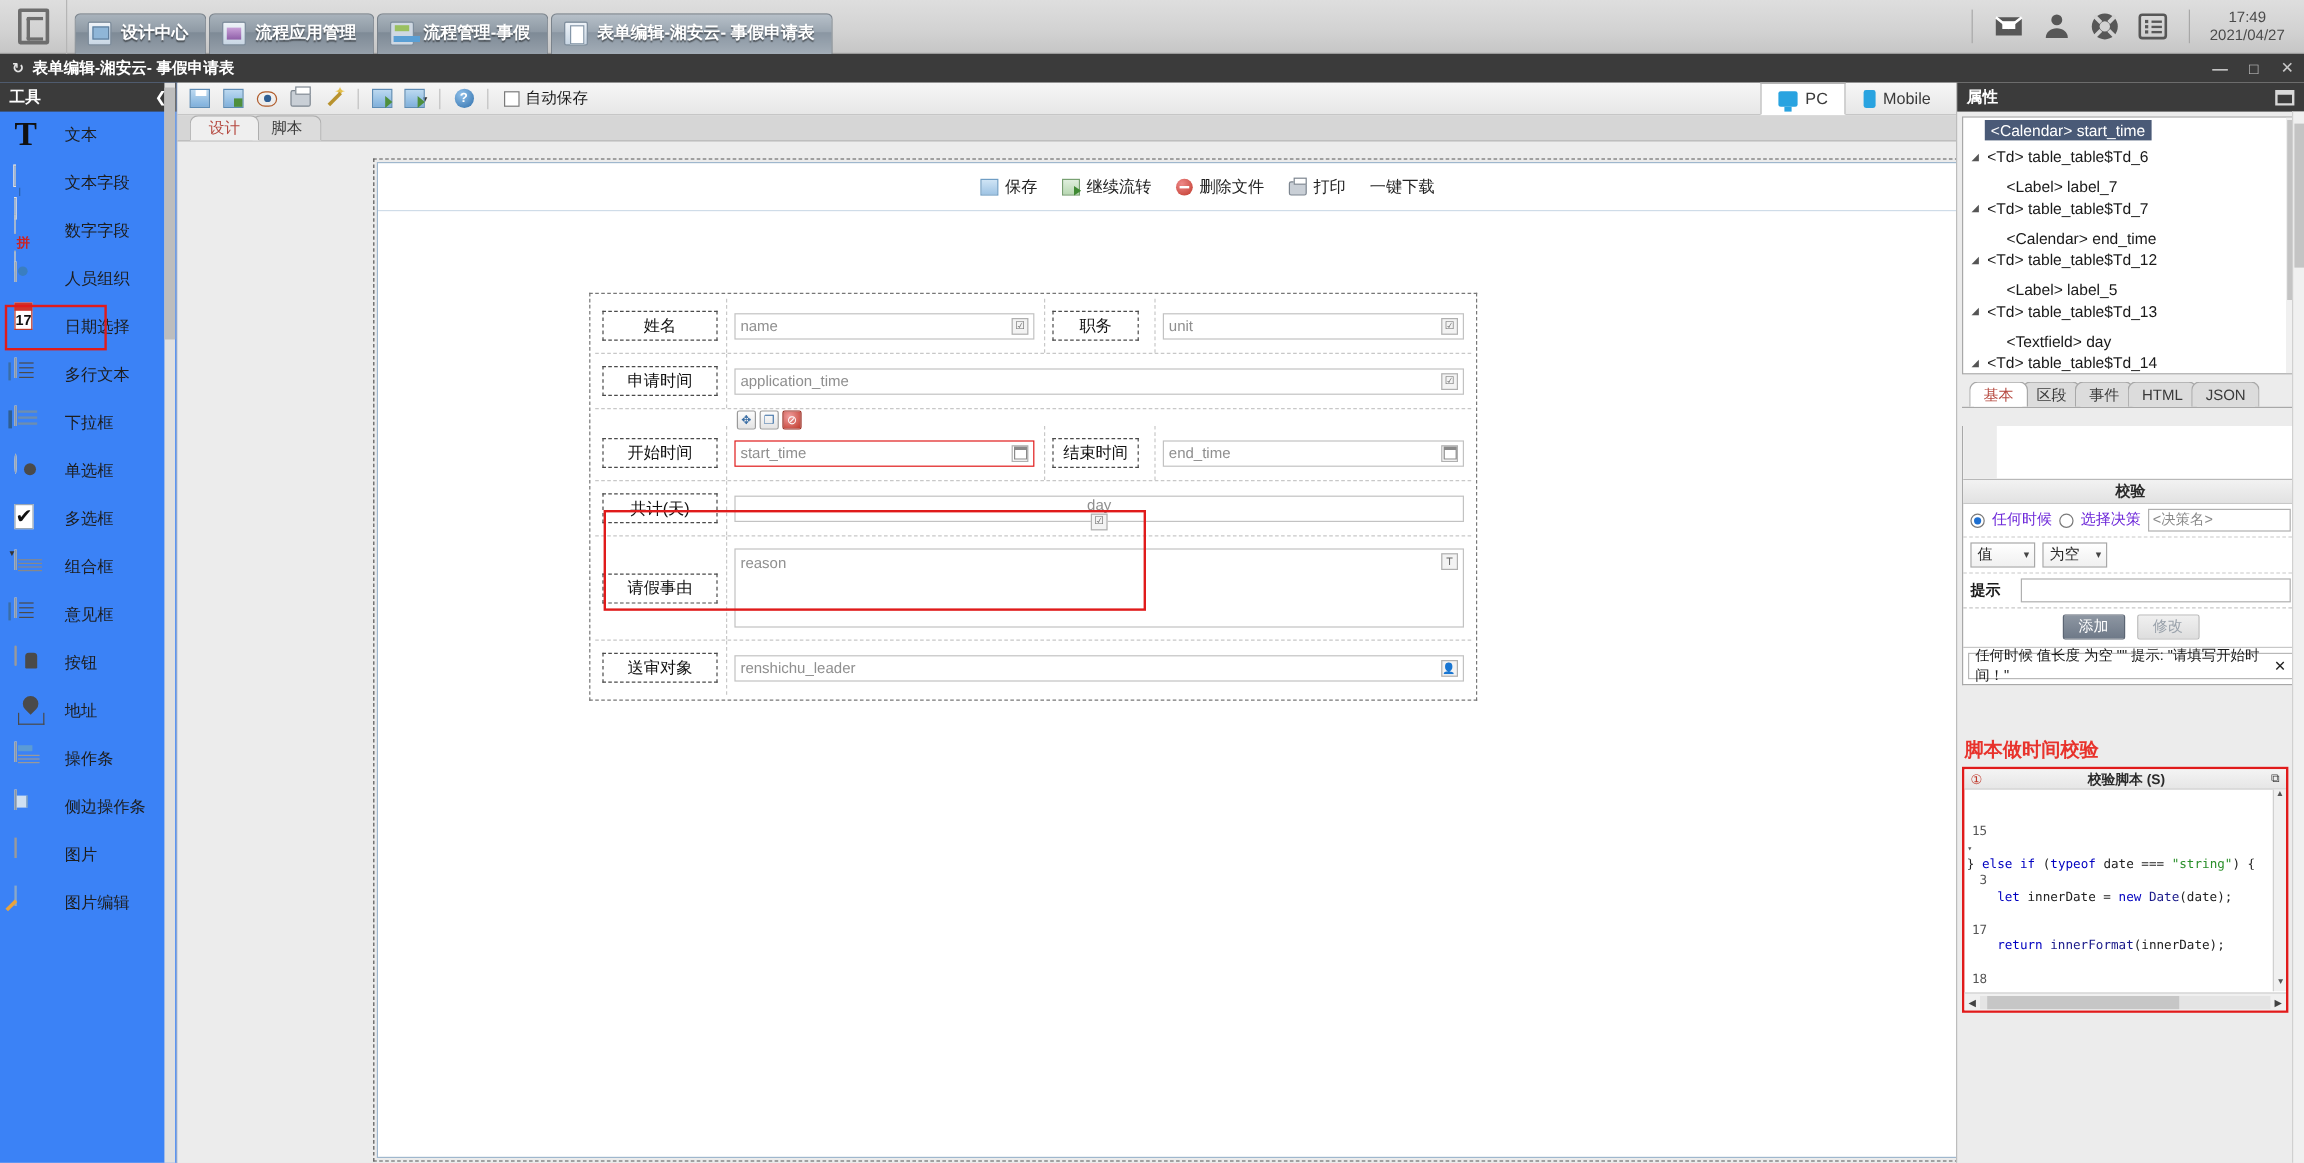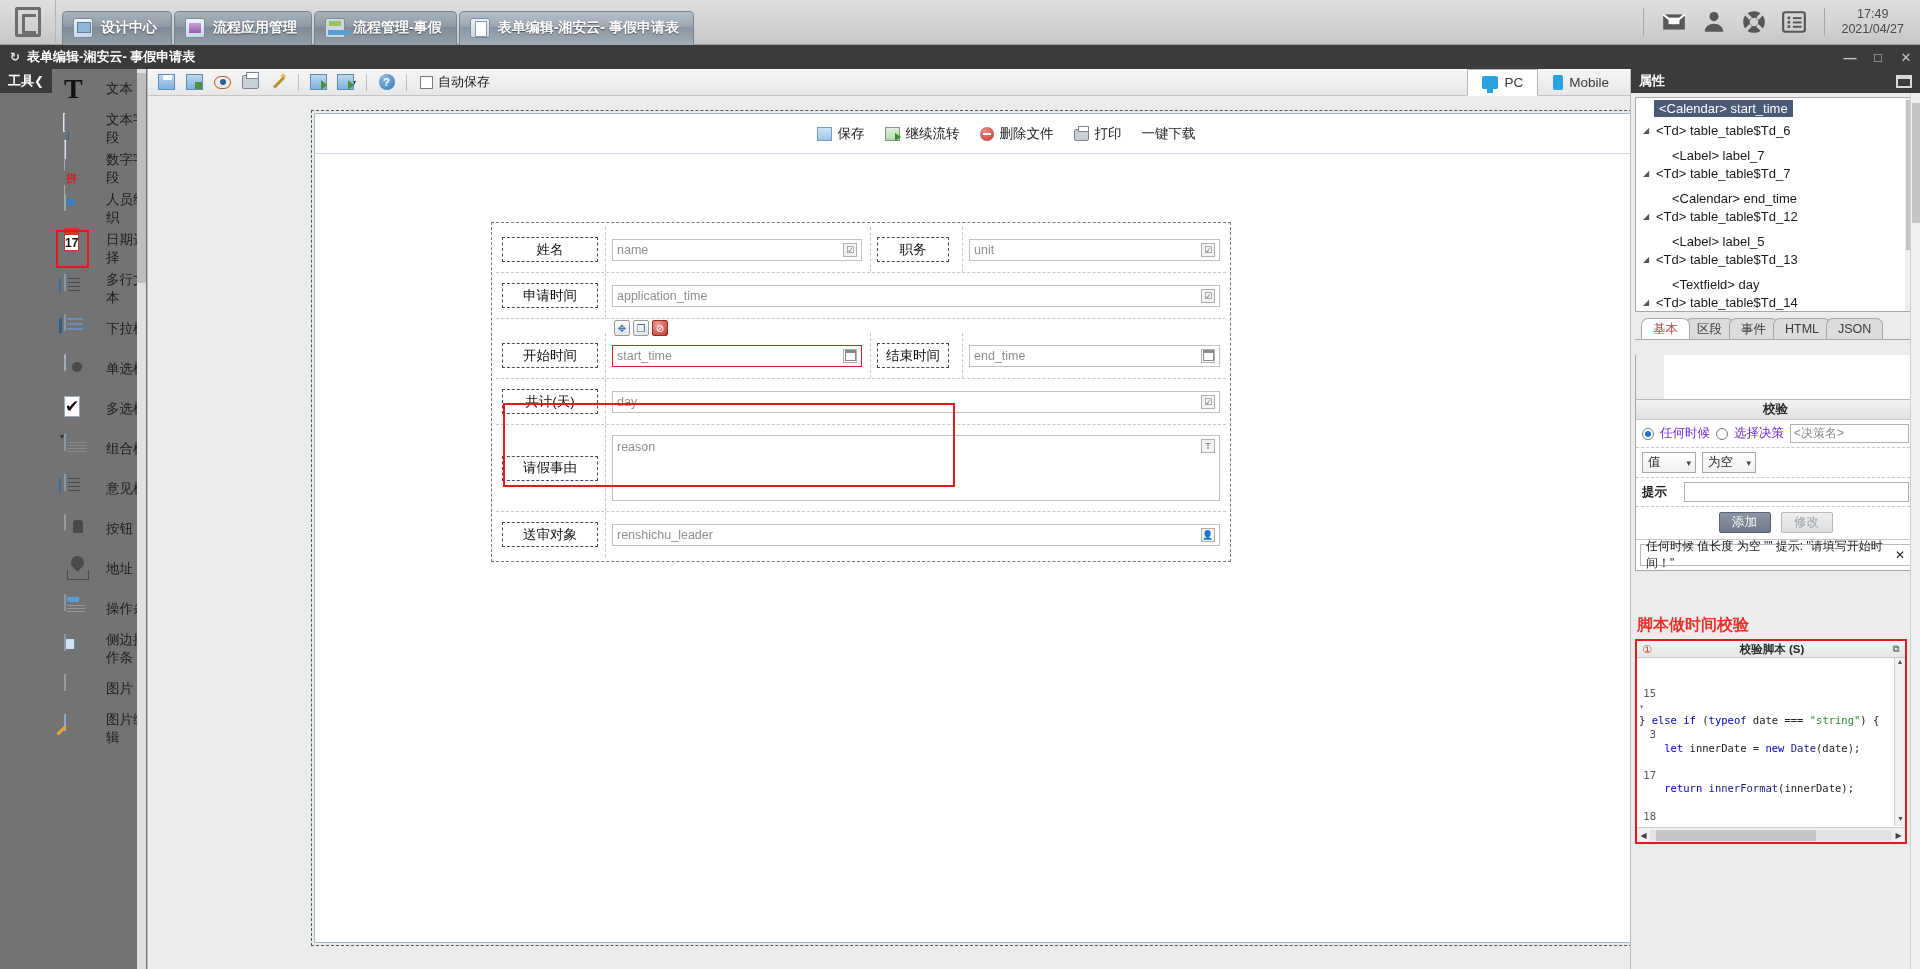--- a/index.html
+++ b/index.html
@@ -93,22 +93,22 @@
   #win-title .wbtns { margin-left: auto; display: flex; }
   #win-title .wbtn {
     width: 28px; height: 24px; display: flex; align-items: center; justify-content: center;
     color: #c9c9c9; font-size: 13px; cursor: pointer;
   }
 
   #win-body { position: absolute; left: 0; top: 24px; right: 0; bottom: 0; display: flex; }
 
   
   #tools-panel {
-    width: 148px; flex: 0 0 148px; background: #737373;
-    border-right: 1px solid #bdbdbd; display: flex; flex-direction: row;
+    width: 148px; flex: 0 0 148px; background: #3b82f6;
+    border-right: 1px solid #bdbdbd; display: flex; flex-direction: column;
     position: relative;
   }
   #tools-head {
     height: 24px; background: #3b3b3b; color: #fff; font-weight: bold; font-size: 13px;
     display: flex; align-items: center; padding: 0 8px;
   }
   #tools-head .collapse { margin-left: auto; font-size: 12px; cursor: pointer; }
   #tools-list { flex: 1; overflow: hidden; position: relative; }
   .tool-item {
     height: 40px; display: flex; align-items: center; padding-left: 12px; gap: 12px;
@@ -600,20 +600,24 @@
             <span class="vt-pc"></span>
             <span>PC</span>
           </div>
           <div class="vt-btn">
             <span class="vt-mob"></span>
             <span>Mobile</span>
           </div>
         </div>
       </div>
 
+      <div id="design-tabs">
+        <div class="dtab active">设计</div>
+        <div class="dtab inactive">脚本</div>
+      </div>
 
       <div id="canvas-wrap">
 
         <div id="annot-1">可控制显示时间、日期</div>
 
         <div id="form-canvas">
 
           <div id="form-actionbar">
             <div class="fa-btn">
               <span class="fa-ico fa-save"></span>
@@ -699,21 +703,21 @@
                     </span>
                 </div>
               </div>
             </div>
 
             <div class="frow">
               <div class="fcell" style="width:110px;">
                 <div class="flabel">共计(天)</div>
               </div>
               <div class="fcell" style="flex:1;">
-                <div class="ffield" style="width:100%;">
+                <div class="ffield" style="width:100%;flex-direction:column;">
                   <span class="fval">day</span>
                   <span class="fadorn">☑</span>
                 </div>
               </div>
             </div>
 
             <div class="frow">
               <div class="fcell" style="width:110px;">
                 <div class="flabel">请假事由</div>
               </div>

